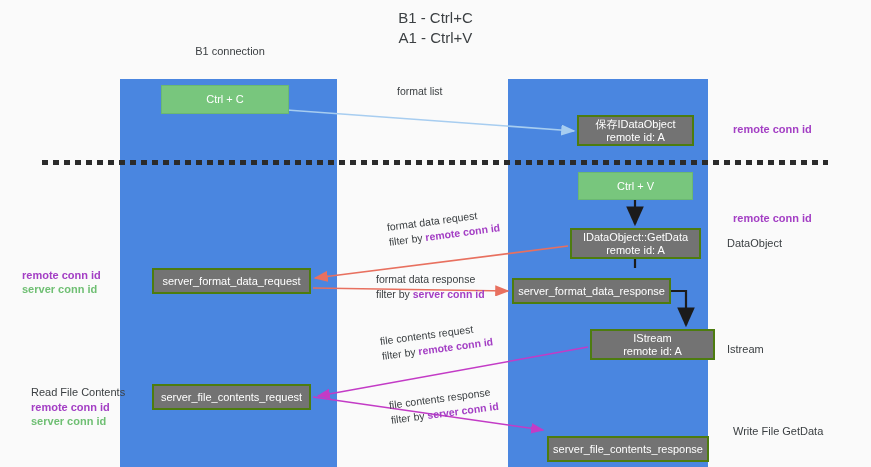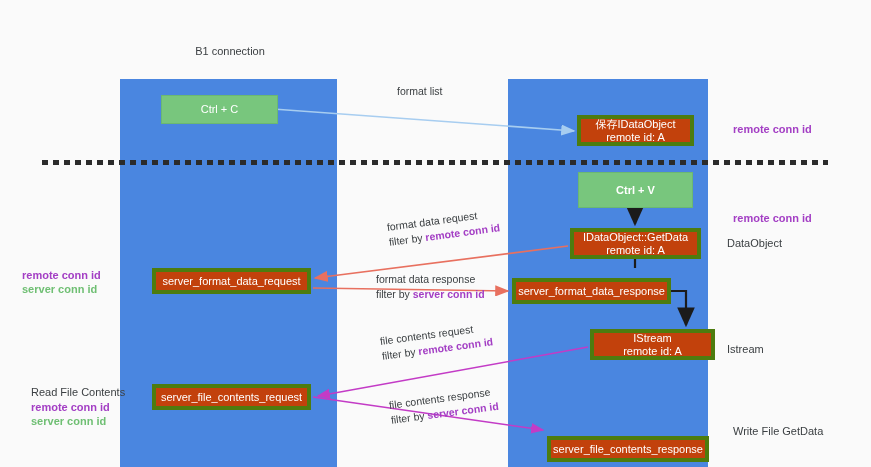--- a/index.html
+++ b/index.html
@@ -39,25 +39,25 @@
   }
 
   
   .node{
     position:absolute;box-sizing:border-box;
     display:flex;align-items:center;justify-content:center;
     text-align:center;color:#ffffff;font-size:11px;line-height:13px;
     white-space:pre-line;
   }
   .node.green{background:#78c67d;border:1px solid #6bb872;}
-  .node.orange{background:#c2410c;border:4px solid #4d7c0f;}
+  .node.orange{background:#737373;border:2px solid #4d7c0f;}
 
-  #n-ctrlc{left:161px;top:95px;width:117px;height:29px;}
+  #n-ctrlc{left:161px;top:85px;width:128px;height:29px;}
   #n-idataobject{left:577px;top:115px;width:117px;height:31px;}
-  #n-ctrlv{left:578px;top:172px;width:115px;height:36px;font-weight:bold;}
+  #n-ctrlv{left:578px;top:172px;width:115px;height:28px;}
   #n-getdata{left:570px;top:228px;width:131px;height:31px;}
   #n-sfdreq{left:152px;top:268px;width:159px;height:26px;}
   #n-sfdres{left:512px;top:278px;width:159px;height:26px;}
   #n-istream{left:590px;top:329px;width:125px;height:31px;}
   #n-sfcreq{left:152px;top:384px;width:159px;height:26px;}
   #n-sfcres{left:547px;top:417px;width:162px;height:26px;margin-top:19px;}
 
   
   .side-label{position:absolute;font-size:11px;line-height:14px;color:#3c4043;}
   .side-label.accent-remote{color:#a33ec4;font-weight:bold;}
@@ -88,20 +88,22 @@
   #fl-fcreq{left:379px;top:334px;transform:rotate(-7.5deg);transform-origin:left top;}
   #fl-fcres{left:388px;top:398px;transform:rotate(-7.5deg);transform-origin:left top;}
 
   svg#wires{position:absolute;left:0;top:0;width:871px;height:467px;pointer-events:none;}
 </style>
 </head>
 <body>
 
 <div id="stage">
 
+  <div id="title">B1 - Ctrl+C
+A1 - Ctrl+V</div>
 
   <div class="lane" id="lane-b1"></div>
   <div class="lane" id="lane-a1"></div>
 
   <div class="lane-header" id="hdr-b1">B1
 connection</div>
 
   <svg id="wires" viewBox="0 0 871 467">
     <defs>
       <marker id="arrow-blue" markerWidth="9" markerHeight="7" refX="8" refY="3.5" orient="auto">

